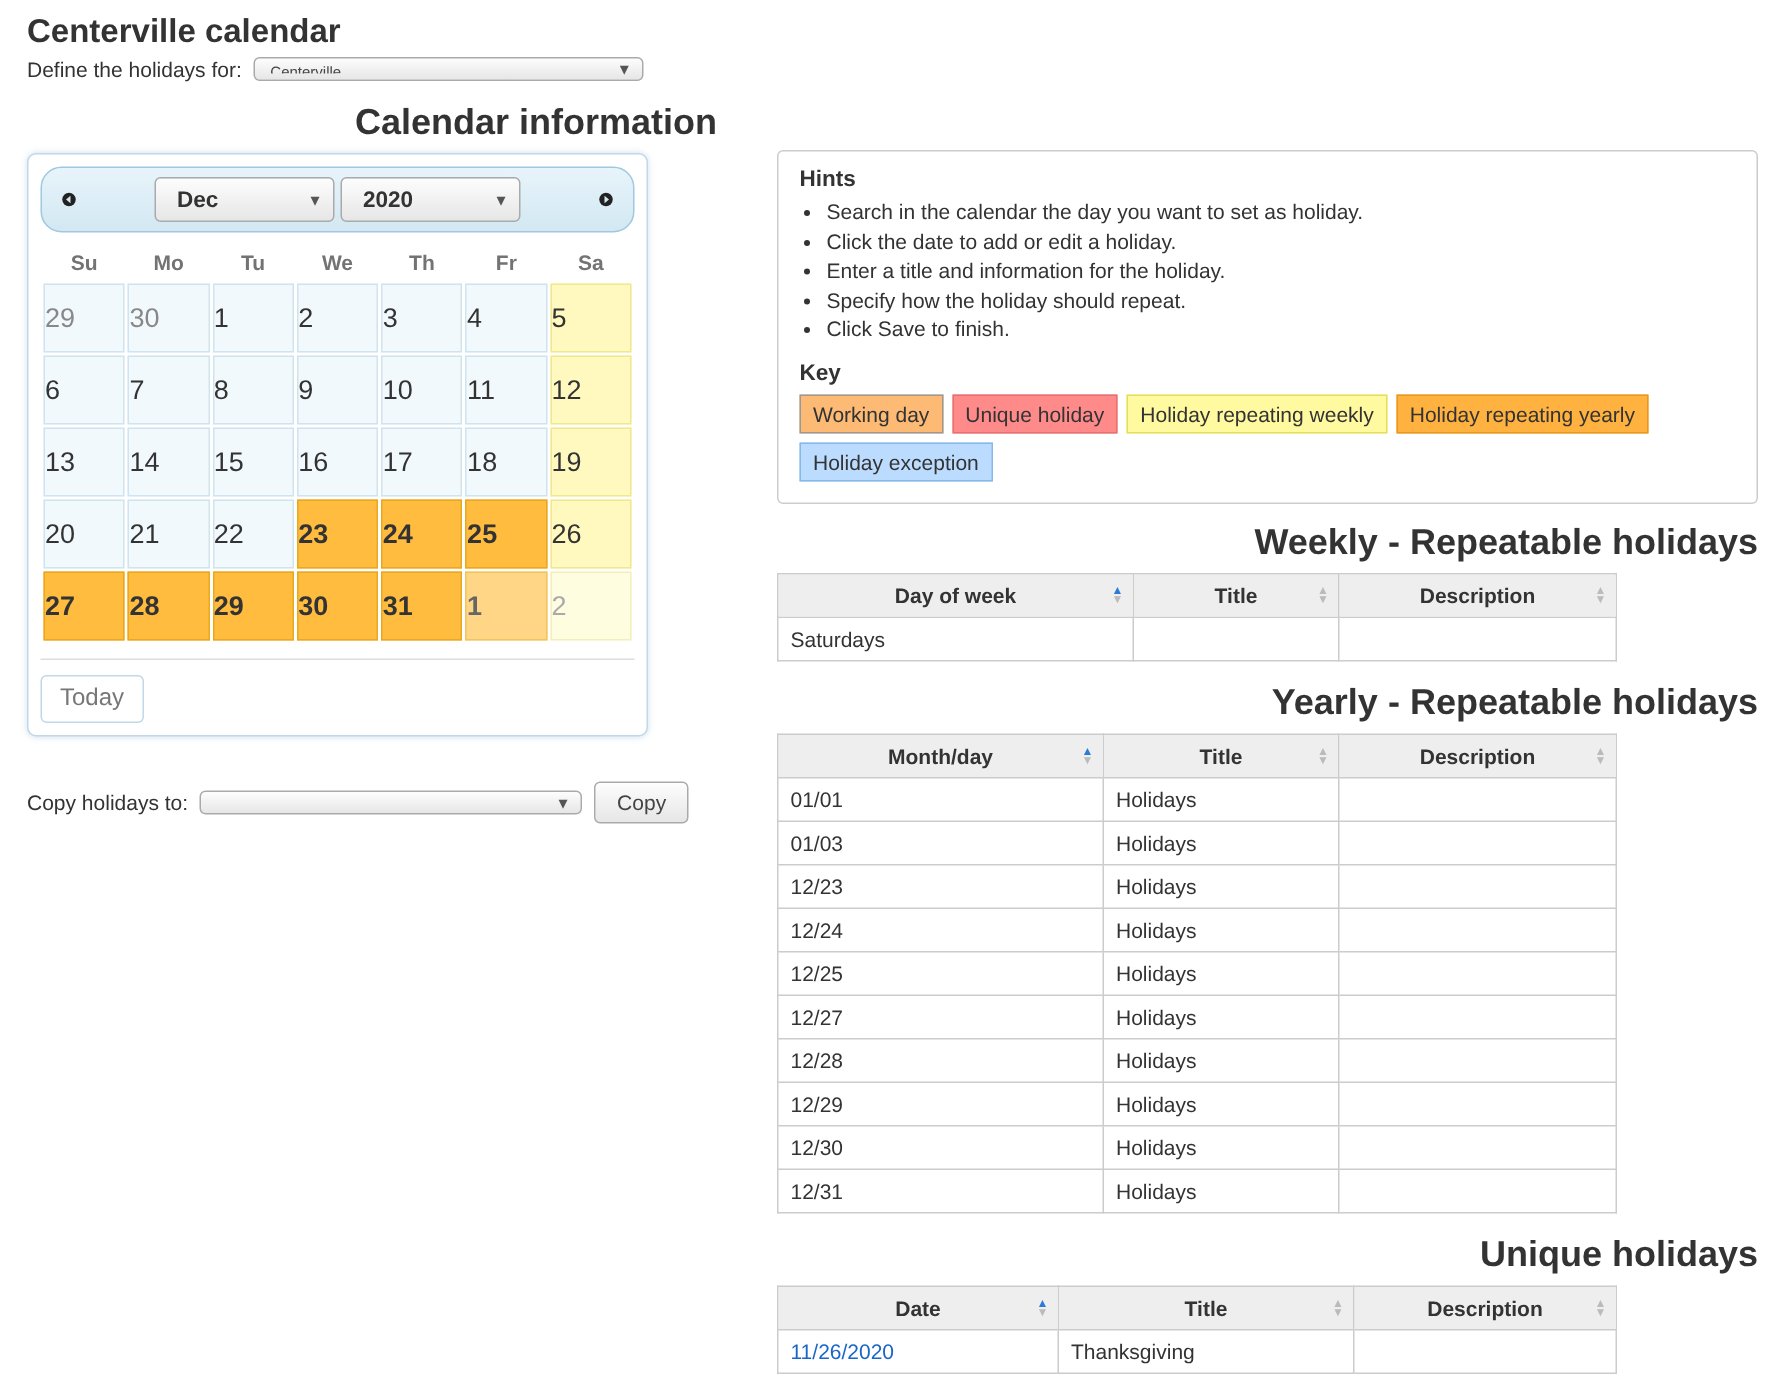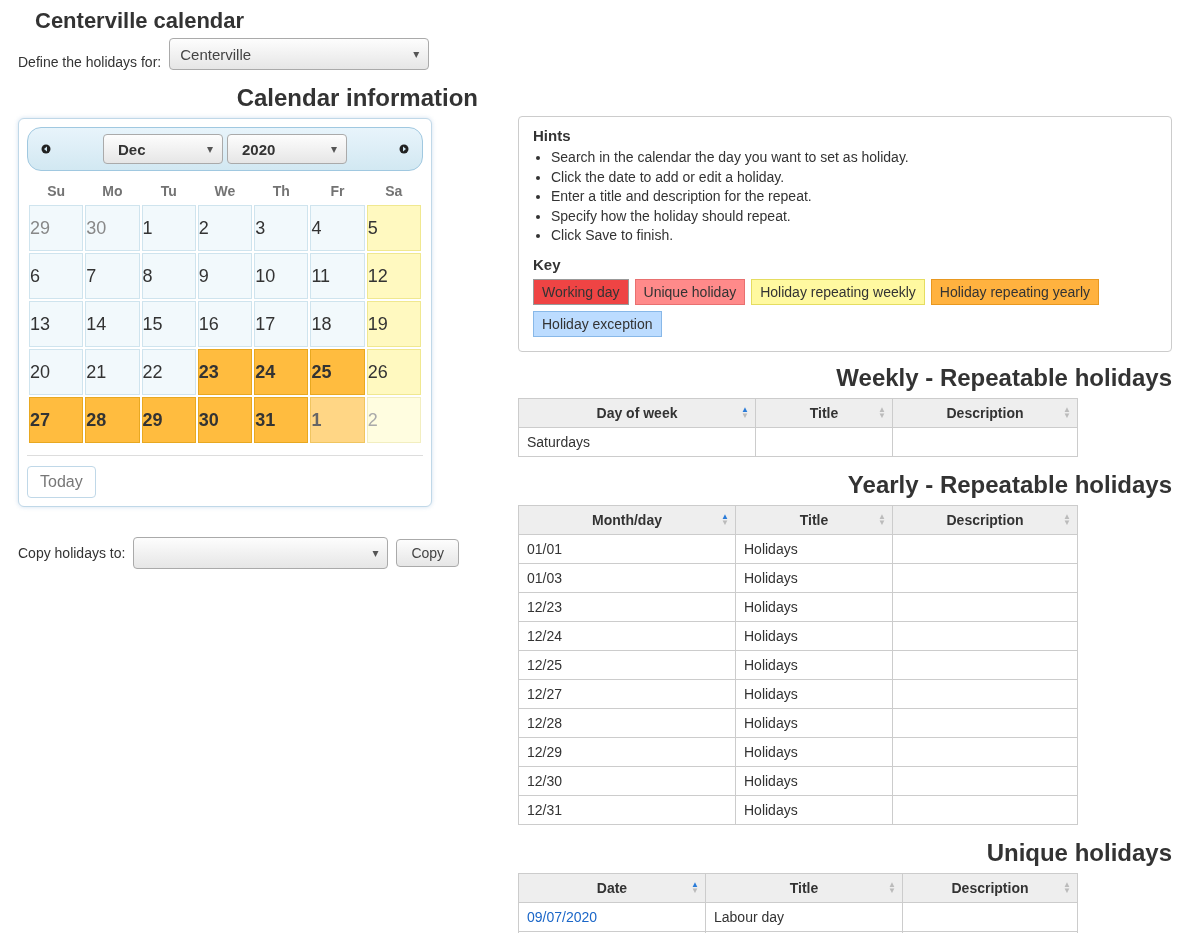--- a/index.html
+++ b/index.html
@@ -9,42 +9,42 @@
     font-size: 14px;
     color: #333;
     background: #fff;
   }
   body {
     padding: 8px 18px;
     width: 1190px;
     box-sizing: border-box;
   }
   h2.page-title {
-    margin: 0 0 4px 17px;
+    margin: 0 0 4px 0;
     font-size: 22px;
     font-weight: bold;
   }
   h2.section-title {
     margin: 8px 0 6px 0;
     font-size: 24px;
     font-weight: bold;
     text-align: right;
   }
-  .row { display: flex; align-items: flex-end; margin-bottom: 6px; }
+  .row { display: flex; align-items: flex-start; margin-bottom: 6px; }
   .row label { margin-right: 8px; }
   select.combo {
     appearance: none;
     -webkit-appearance: none;
     background: linear-gradient(#fdfdfd, #e6e6e6);
     border: 1px solid #aaa;
     border-radius: 4px;
     padding: 4px 30px 4px 10px;
-    font-size: 15px;
+    font-size: 10px;
     color: #444;
-    height: 32px;
+    height: 16px;
     position: relative;
   }
   .select-wrap {
     position: relative;
     display: inline-block;
   }
   .select-wrap::after {
     content: "▾";
     position: absolute;
     right: 10px;
@@ -206,21 +206,21 @@
     font-size: 14px;
     line-height: 1.4;
   }
   .key-row { margin-top: 6px; display: flex; flex-wrap: wrap; gap: 6px; }
   .key-chip {
     display: inline-block;
     padding: 4px 8px;
     border: 1px solid #999;
     font-size: 14px;
   }
-  .chip-working { background: #ef4444; }
+  .chip-working { background: #fdba74; }
   .chip-unique  { background: #ff8a8a; border-color:#e87070; }
   .chip-weekly  { background: #fff9a0; border-color:#e5dd60; }
   .chip-yearly  { background: #ffb23f; border-color:#e89820; }
   .chip-except  { background: #bcdcff; border-color:#88b8e8; }
 
   
   table.data {
     width: 560px;
     border-collapse: collapse;
     margin-bottom: 14px;
@@ -376,21 +376,21 @@
       <button class="btn">Copy</button>
     </div>
   </div>
 
   <div class="right-col">
     <div class="hints-box">
       <h4>Hints</h4>
       <ul id="hints-list">
           <li>Search in the calendar the day you want to set as holiday.</li>
           <li>Click the date to add or edit a holiday.</li>
-          <li>Enter a title and description for the repeat.</li>
+          <li>Enter a title and information for the holiday.</li>
           <li>Specify how the holiday should repeat.</li>
           <li>Click Save to finish.</li>
         </ul>
       <h4>Key</h4>
       <div class="key-row">
         <span class="key-chip chip-working">Working day</span>
         <span class="key-chip chip-unique">Unique holiday</span>
         <span class="key-chip chip-weekly">Holiday repeating weekly</span>
         <span class="key-chip chip-yearly">Holiday repeating yearly</span>
       </div>
@@ -538,25 +538,20 @@
             <span>Description</span>
             <span class="sort-icons">
                 <span class="up">▲</span>
                 <span class="down">▼</span>
               </span>
           </th>
         </tr>
       </thead>
       <tbody id="unique-body">
           <tr>
-            <td><a href="#" class="link">09/07/2020</a></td>
-            <td>Labour day</td>
-            <td></td>
-          </tr>
-          <tr>
             <td><a href="#" class="link">11/26/2020</a></td>
             <td>Thanksgiving</td>
             <td></td>
           </tr>
         </tbody>
     </table>
   </div>
 </div>
 
 </body></html>

